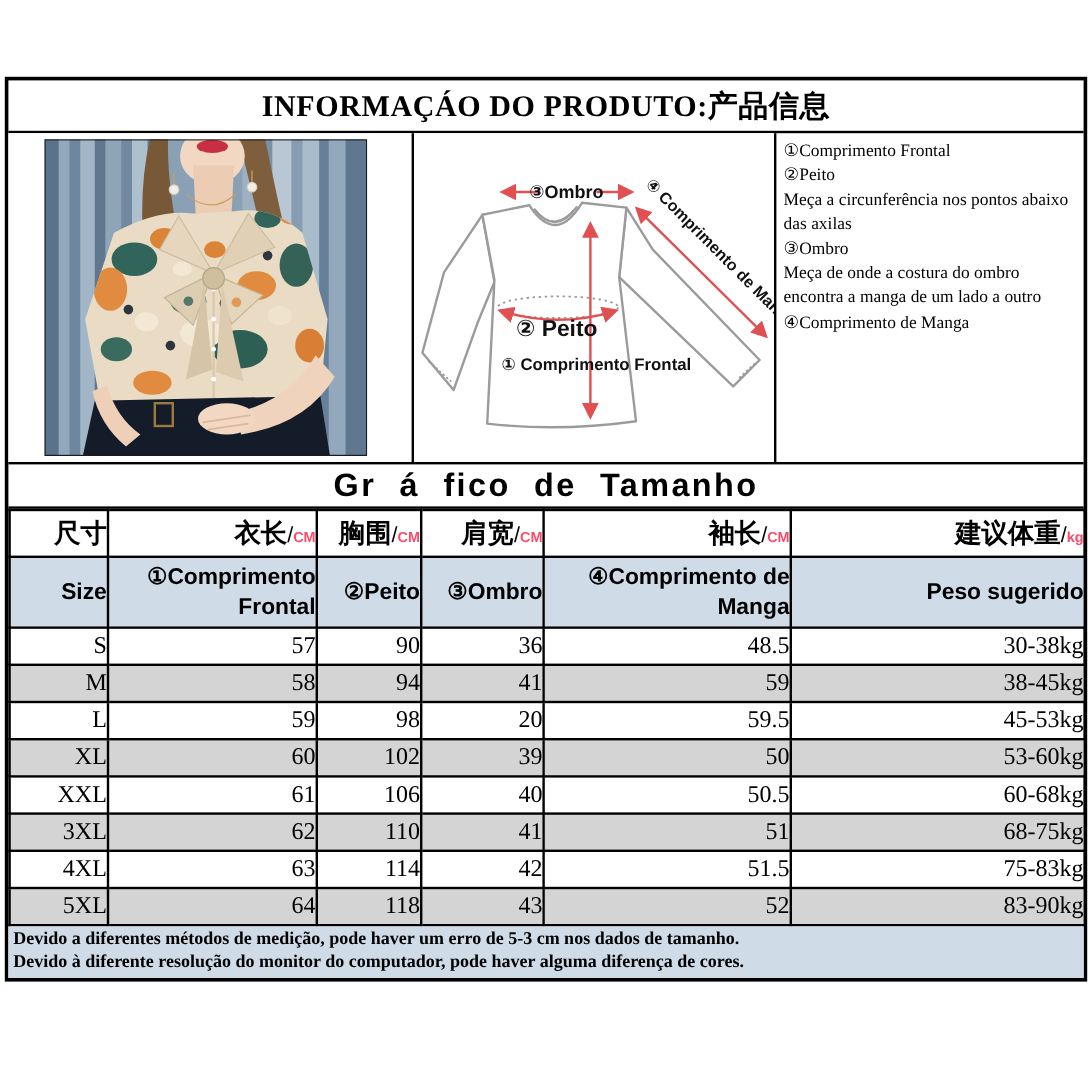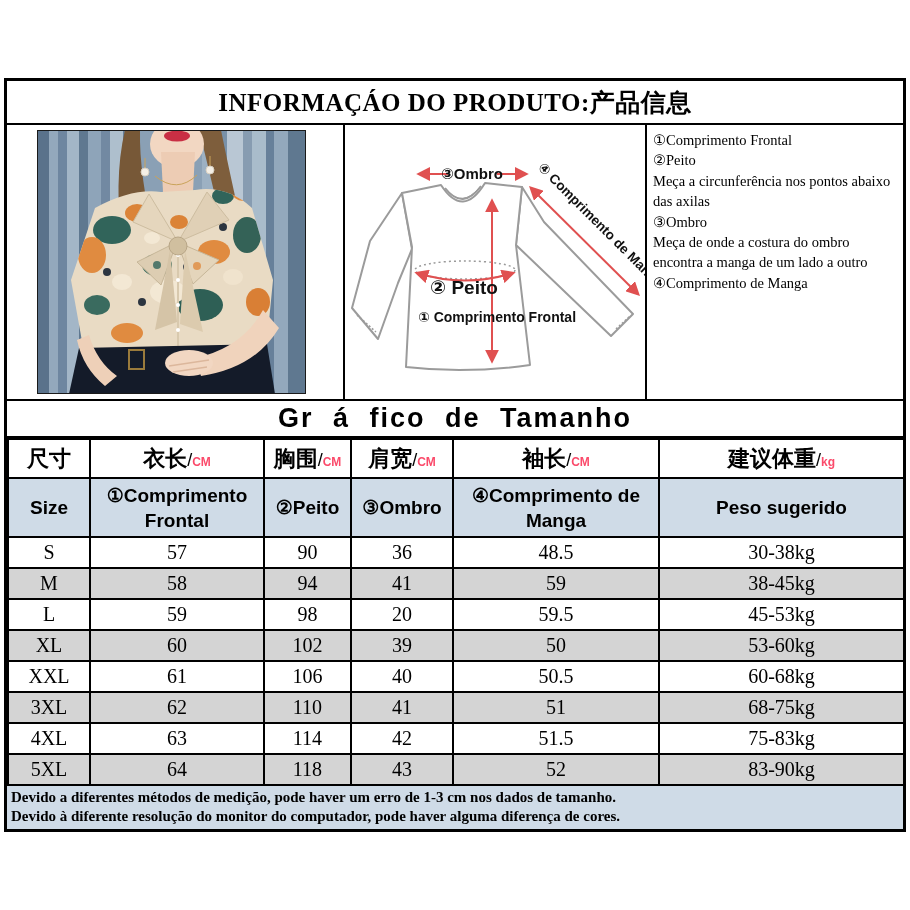--- a/index.html
+++ b/index.html
@@ -1,38 +1,38 @@
 <!DOCTYPE html>
 <html><head>
 <meta charset="utf-8">
 <style>
   html,body{margin:0;padding:0;}
   body{
     width:910px;height:910px;background:#fff;position:relative;overflow:hidden;
     font-family:"Liberation Sans",sans-serif;color:#000;
   }
-  .sheet{position:absolute;left:4px;top:78px;width:902px;border:3px solid #000;box-sizing:border-box;background:#fff;}
+  .sheet{position:absolute;left:4px;top:64px;width:902px;border:3px solid #000;box-sizing:border-box;background:#fff;}
 
   
   .title-bar{height:42px;border-bottom:2px solid #000;display:flex;align-items:center;justify-content:center;}
   .title-bar .t{font-family:"Liberation Serif","DejaVu Serif",serif;font-weight:bold;font-size:25px;letter-spacing:.5px;}
 
   
   .mid{display:flex;height:274px;border-bottom:2px solid #000;}
   .photo-cell{width:336px;border-right:2px solid #000;position:relative;background:#fff;}
   .photo-cell svg{position:absolute;left:30px;top:5px;}
   .diagram-cell{width:300px;border-right:2px solid #000;position:relative;background:#fff;}
   .text-cell{flex:1;padding:5px 5px 0 6px;font-family:"Liberation Serif","DejaVu Serif",serif;font-size:14.5px;line-height:20.4px;}
   .ins-title,.ins-body{white-space:normal;}
 
   
   .size-title{height:35px;border-bottom:2px solid #000;display:flex;align-items:center;justify-content:center;
     font-weight:bold;font-size:27px;letter-spacing:2px;word-spacing:10px;}
   table{width:100%;border-collapse:collapse;table-layout:fixed;}
-  th,td{border:2px solid #000;text-align:center;vertical-align:middle;padding:0;overflow:hidden;}
+  th,td{border:2px solid #000;text-align:right;vertical-align:middle;padding:0;overflow:hidden;}
   tr.hr1 th{height:37px;font-size:22px;font-weight:bold;}
   tr.hr1 .sl{font-weight:normal;font-size:18px;}
   tr.hr1 .unit{color:#fb4a6a;font-size:12px;font-weight:bold;}
   tr.hr2 th{height:57px;background:#cfdbe7;font-size:19px;font-weight:bold;line-height:25px;}
   tr.dr td{height:29px;font-family:"Liberation Serif","DejaVu Serif",serif;font-size:20px;}
   tr.alt td{background:#d4d4d4;}
   .notes{background:#cfdbe7;padding:2px 4px 3px 4px;font-family:"Liberation Serif","DejaVu Serif",serif;font-weight:bold;font-size:15px;line-height:19px;}
 </style>
 </head>
 <body>
@@ -292,16 +292,16 @@
           <td>64</td>
           <td>118</td>
           <td>43</td>
           <td>52</td>
           <td>83-90kg</td>
     </tr>
   </tbody>
     </table>
 
   <div class="notes">
-    <div>Devido a diferentes métodos de medição, pode haver um erro de 1-3 cm nos dados de tamanho.</div>
+    <div>Devido a diferentes métodos de medição, pode haver um erro de 5-3 cm nos dados de tamanho.</div>
     <div>Devido à diferente resolução do monitor do computador, pode haver alguma diferença de cores.</div>
   </div>
 </div>
 
 </body></html>

